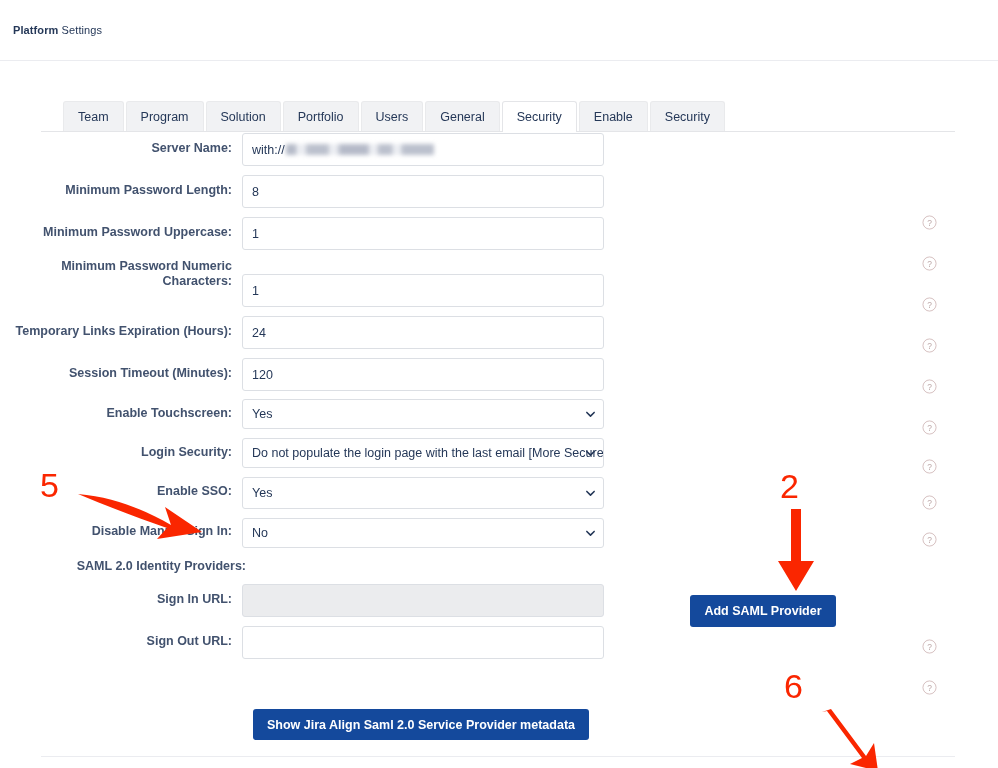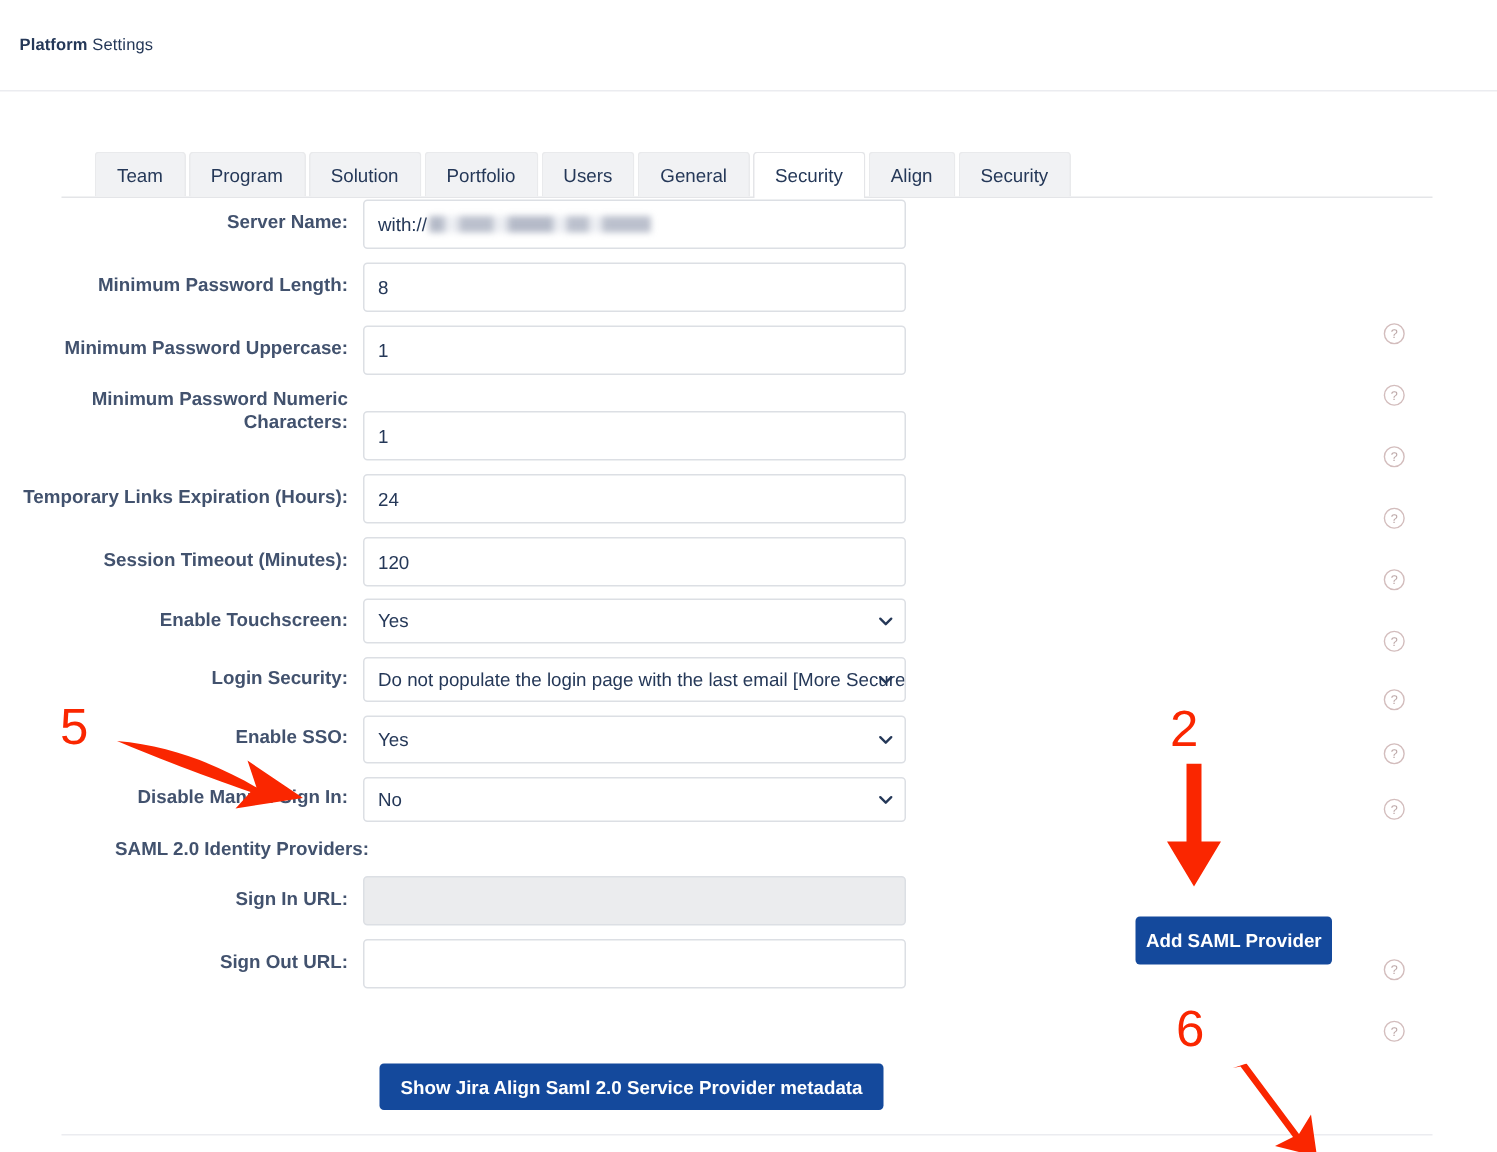--- a/index.html
+++ b/index.html
@@ -182,22 +182,22 @@
     display: inline-flex;
     align-items: center;
     justify-content: center;
     white-space: nowrap;
   }
 
   .metadata-btn { position: absolute; left: 253px; top: 648px; }
 
   .add-saml-btn {
     position: absolute;
-    left: 757px; top: 534px;
-    width: 131px; height: 32px; margin-top: 16px;
+    left: 690px; top: 534px;
+    width: 146px; height: 32px;
   }
 
   
   .footer-divider {
     position: absolute;
     left: 41px; top: 695px;
     width: 914px;
     border-top: 1px solid #ebecf0;
   }
 
@@ -243,21 +243,21 @@
     <div class="tab">
         <span>Users</span>
       </div>
     <div class="tab">
         <span>General</span>
       </div>
     <div class="tab active">
         <span>Security</span>
       </div>
     <div class="tab">
-        <span>Align</span>
+        <span>Enable</span>
       </div>
     <div class="tab">
         <span>Security</span>
       </div>
   </div>
 
   <div class="form">
 
     <div class="form-row" style="margin-bottom:9px;">
       <div class="lbl">Server Name:</div>

